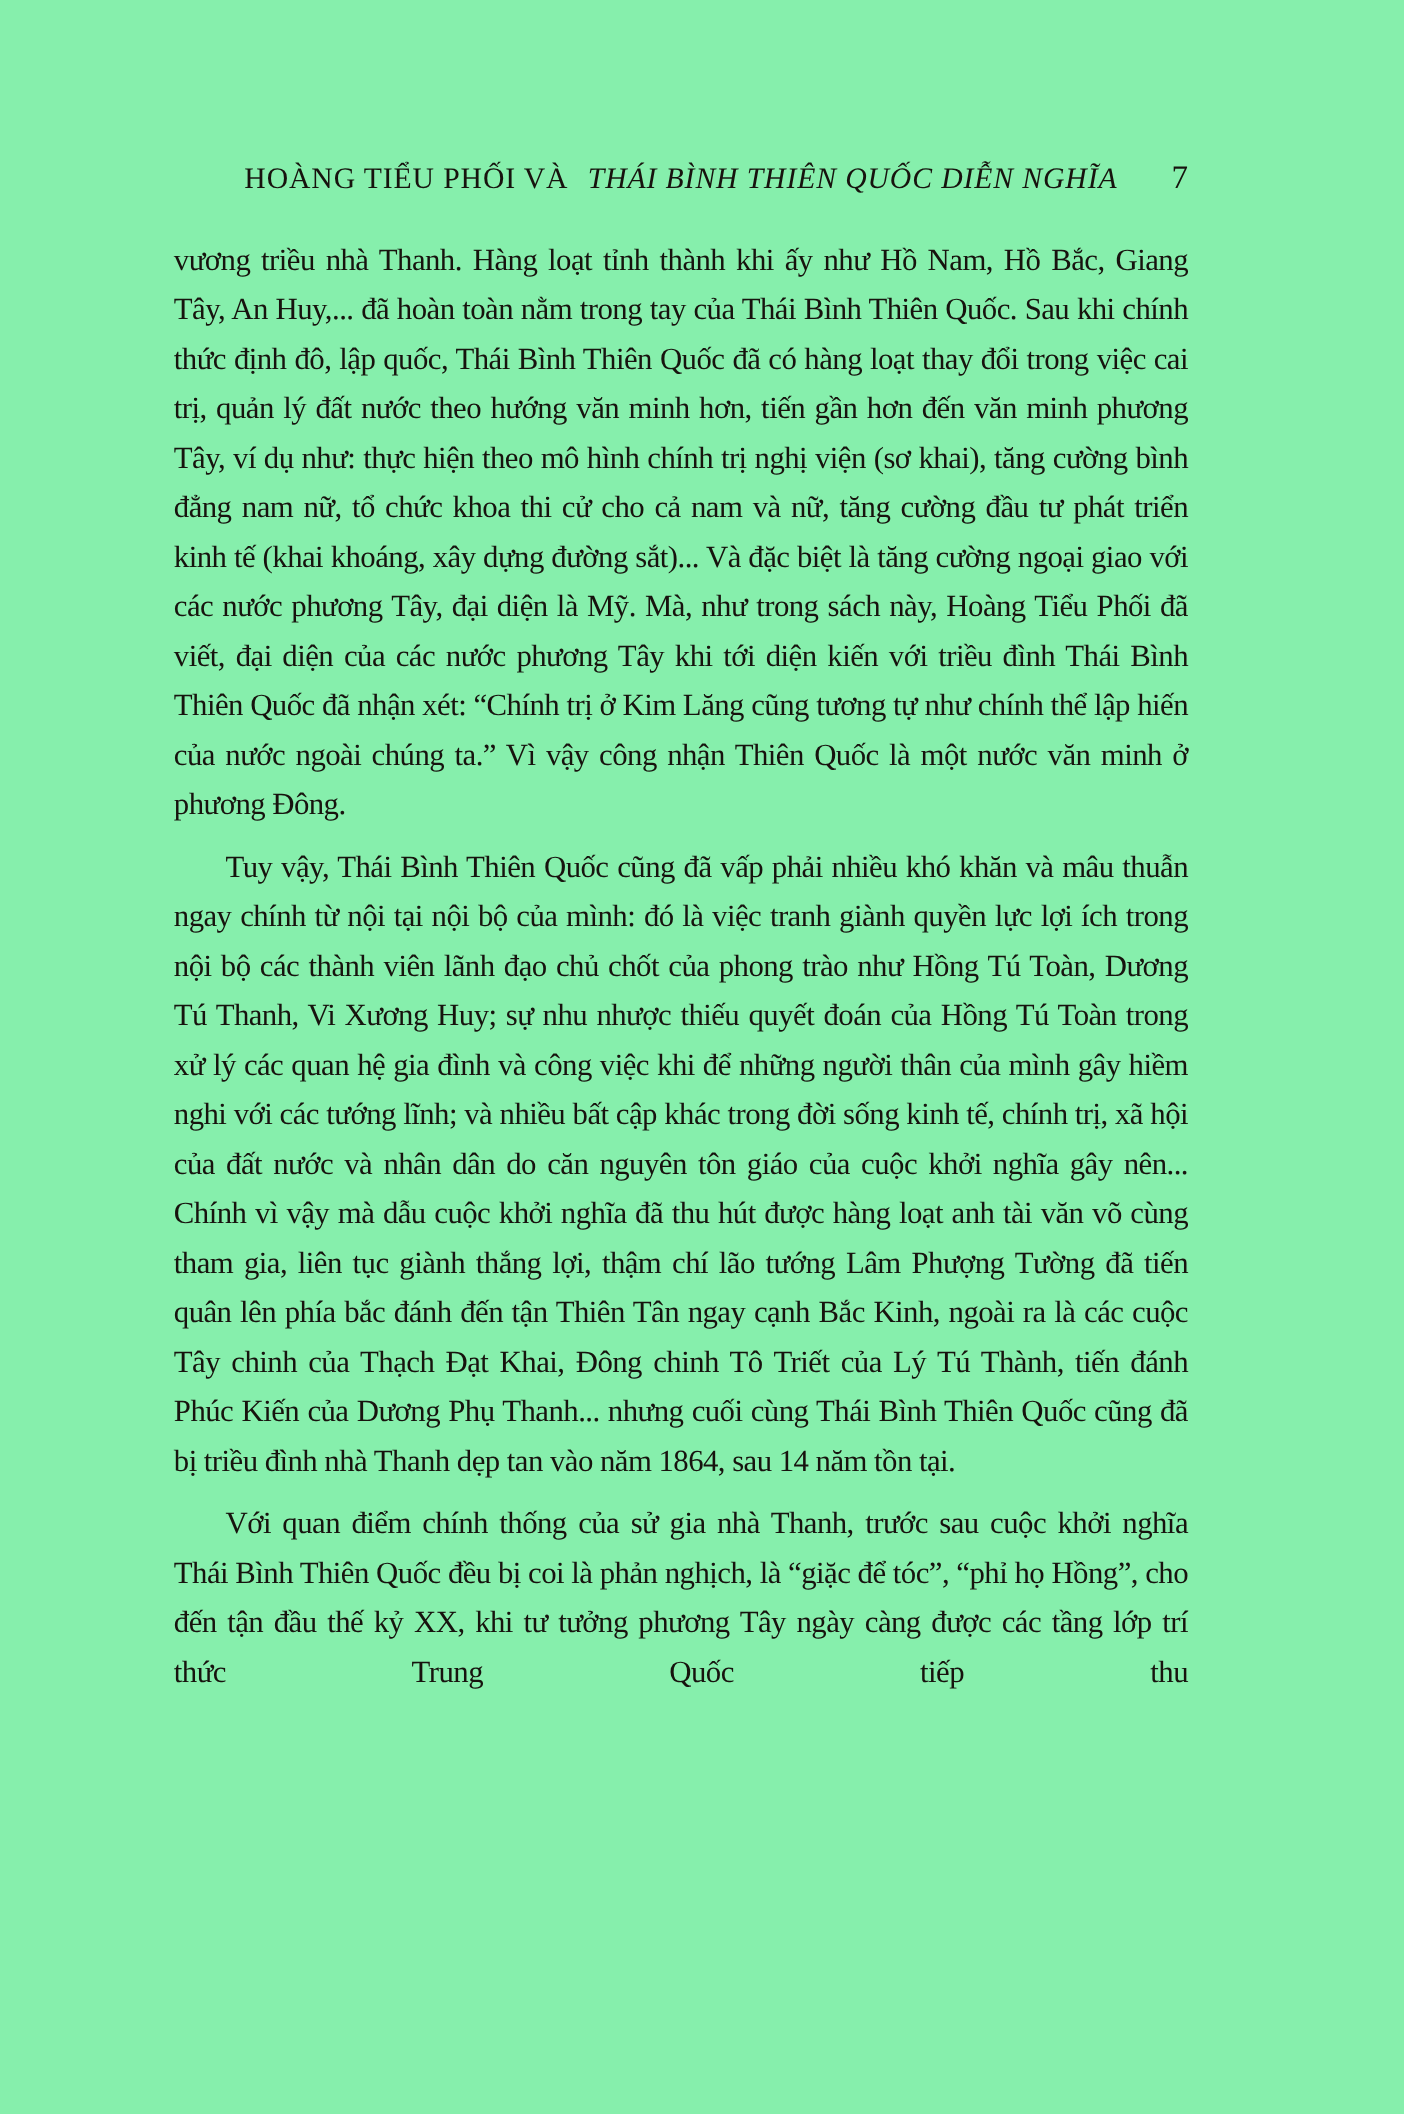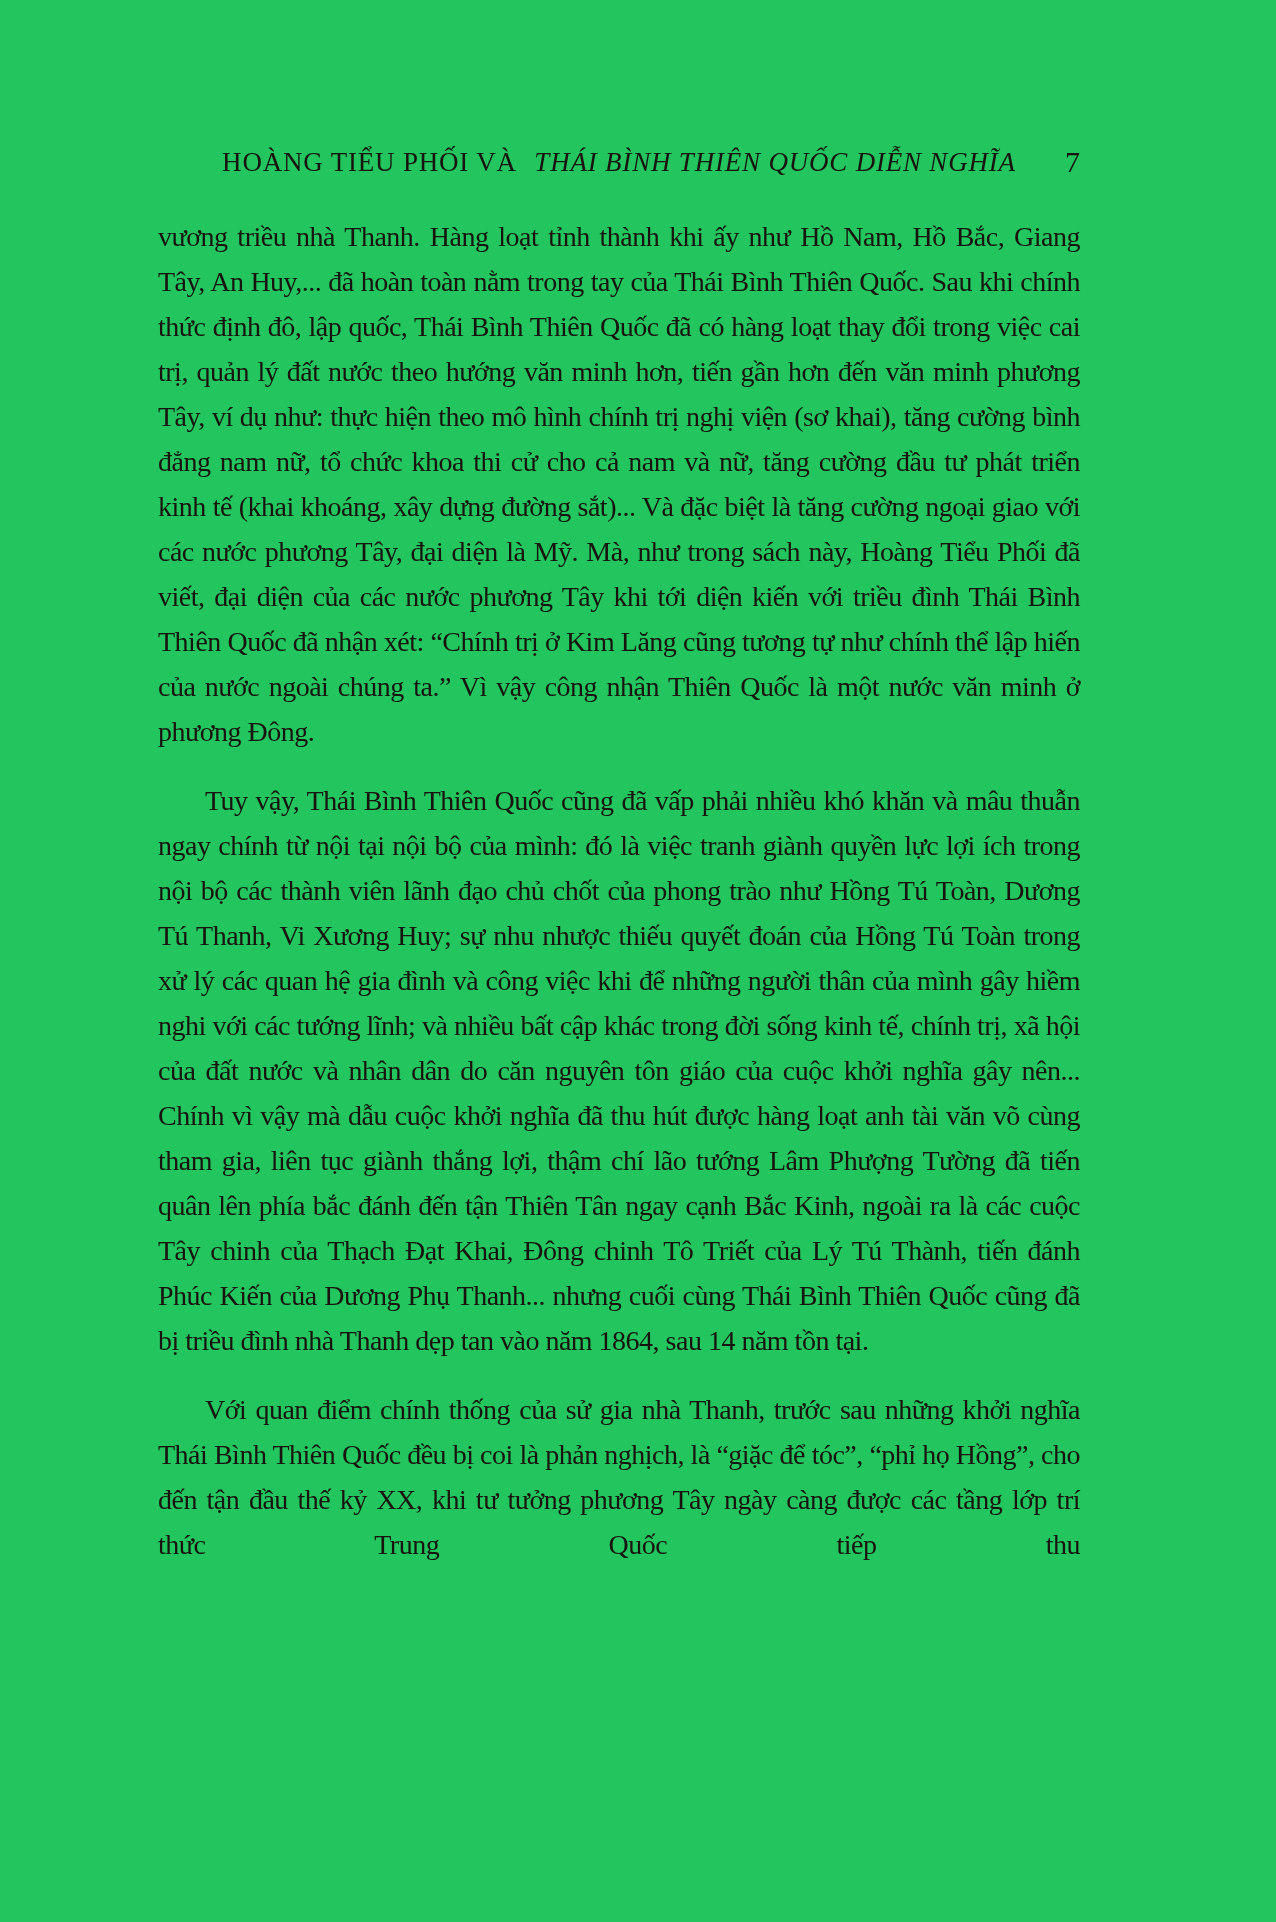--- a/index.html
+++ b/index.html
@@ -8,21 +8,21 @@
     height: 1922px;
     background: #ffffff;
     color: #17130e;
     font-family: "Liberation Serif", "DejaVu Serif", serif;
     position: relative;
     overflow: hidden;
   }
   .page {
     position: absolute;
     inset: 0;
-    background: #22c55e;
+    background: #86efac;
   }
   .running-head {
     position: absolute;
     left: 158px;
     top: 142px;
     width: 922px;
     height: 40px;
     font-size: 27px;
     line-height: 40px;
     text-align: center;
@@ -46,33 +46,33 @@
     left: 158px;
     top: 214px;
     width: 922px;
     font-size: 28px;
     line-height: 45px;
     letter-spacing: -0.5px;
     text-align: justify;
     text-justify: inter-word;
   }
   .para { margin: 0; padding: 0; }
-  .para.indent { margin-top: 24px; text-indent: 47px; }
+  .para.indent { margin-top: 12px; text-indent: 47px; }
   .para.fill-last { text-align-last: justify; }
 </style>
 </head>
 <body>
 
 <div class="page">
 
   <div class="running-head">
     <span>HOÀNG TIỂU PHỐI VÀ</span>
     <span class="book-title">THÁI BÌNH THIÊN QUỐC DIỄN NGHĨA</span>
     <span class="page-number">7</span>
   </div>
 
   <div class="text-block">
     <p class="para">vương triều nhà Thanh. Hàng loạt tỉnh thành khi ấy như Hồ Nam, Hồ Bắc, Giang Tây, An Huy,... đã hoàn toàn nằm trong tay của Thái Bình Thiên Quốc. Sau khi chính thức định đô, lập quốc, Thái Bình Thiên Quốc đã có hàng loạt thay đổi trong việc cai trị, quản lý đất nước theo hướng văn minh hơn, tiến gần hơn đến văn minh phương Tây, ví dụ như: thực hiện theo mô hình chính trị nghị viện (sơ khai), tăng cường bình đẳng nam nữ, tổ chức khoa thi cử cho cả nam và nữ, tăng cường đầu tư phát triển kinh tế (khai khoáng, xây dựng đường sắt)... Và đặc biệt là tăng cường ngoại giao với các nước phương Tây, đại diện là Mỹ. Mà, như trong sách này, Hoàng Tiểu Phối đã viết, đại diện của các nước phương Tây khi tới diện kiến với triều đình Thái Bình Thiên Quốc đã nhận xét: “Chính trị ở Kim Lăng cũng tương tự như chính thể lập hiến của nước ngoài chúng ta.” Vì vậy công nhận Thiên Quốc là một nước văn minh ở phương Đông.</p>
     <p class="para indent">Tuy vậy, Thái Bình Thiên Quốc cũng đã vấp phải nhiều khó khăn và mâu thuẫn ngay chính từ nội tại nội bộ của mình: đó là việc tranh giành quyền lực lợi ích trong nội bộ các thành viên lãnh đạo chủ chốt của phong trào như Hồng Tú Toàn, Dương Tú Thanh, Vi Xương Huy; sự nhu nhược thiếu quyết đoán của Hồng Tú Toàn trong xử lý các quan hệ gia đình và công việc khi để những người thân của mình gây hiềm nghi với các tướng lĩnh; và nhiều bất cập khác trong đời sống kinh tế, chính trị, xã hội của đất nước và nhân dân do căn nguyên tôn giáo của cuộc khởi nghĩa gây nên... Chính vì vậy mà dẫu cuộc khởi nghĩa đã thu hút được hàng loạt anh tài văn võ cùng tham gia, liên tục giành thắng lợi, thậm chí lão tướng Lâm Phượng Tường đã tiến quân lên phía bắc đánh đến tận Thiên Tân ngay cạnh Bắc Kinh, ngoài ra là các cuộc Tây chinh của Thạch Đạt Khai, Đông chinh Tô Triết của Lý Tú Thành, tiến đánh Phúc Kiến của Dương Phụ Thanh... nhưng cuối cùng Thái Bình Thiên Quốc cũng đã bị triều đình nhà Thanh dẹp tan vào năm 1864, sau 14 năm tồn tại.</p>
-    <p class="para indent fill-last">Với quan điểm chính thống của sử gia nhà Thanh, trước sau những khởi nghĩa Thái Bình Thiên Quốc đều bị coi là phản nghịch, là “giặc để tóc”, “phỉ họ Hồng”, cho đến tận đầu thế kỷ XX, khi tư tưởng phương Tây ngày càng được các tầng lớp trí thức Trung Quốc tiếp thu</p>
+    <p class="para indent fill-last">Với quan điểm chính thống của sử gia nhà Thanh, trước sau cuộc khởi nghĩa Thái Bình Thiên Quốc đều bị coi là phản nghịch, là “giặc để tóc”, “phỉ họ Hồng”, cho đến tận đầu thế kỷ XX, khi tư tưởng phương Tây ngày càng được các tầng lớp trí thức Trung Quốc tiếp thu</p>
   </div>
 
 </div>
 
 </body></html>

